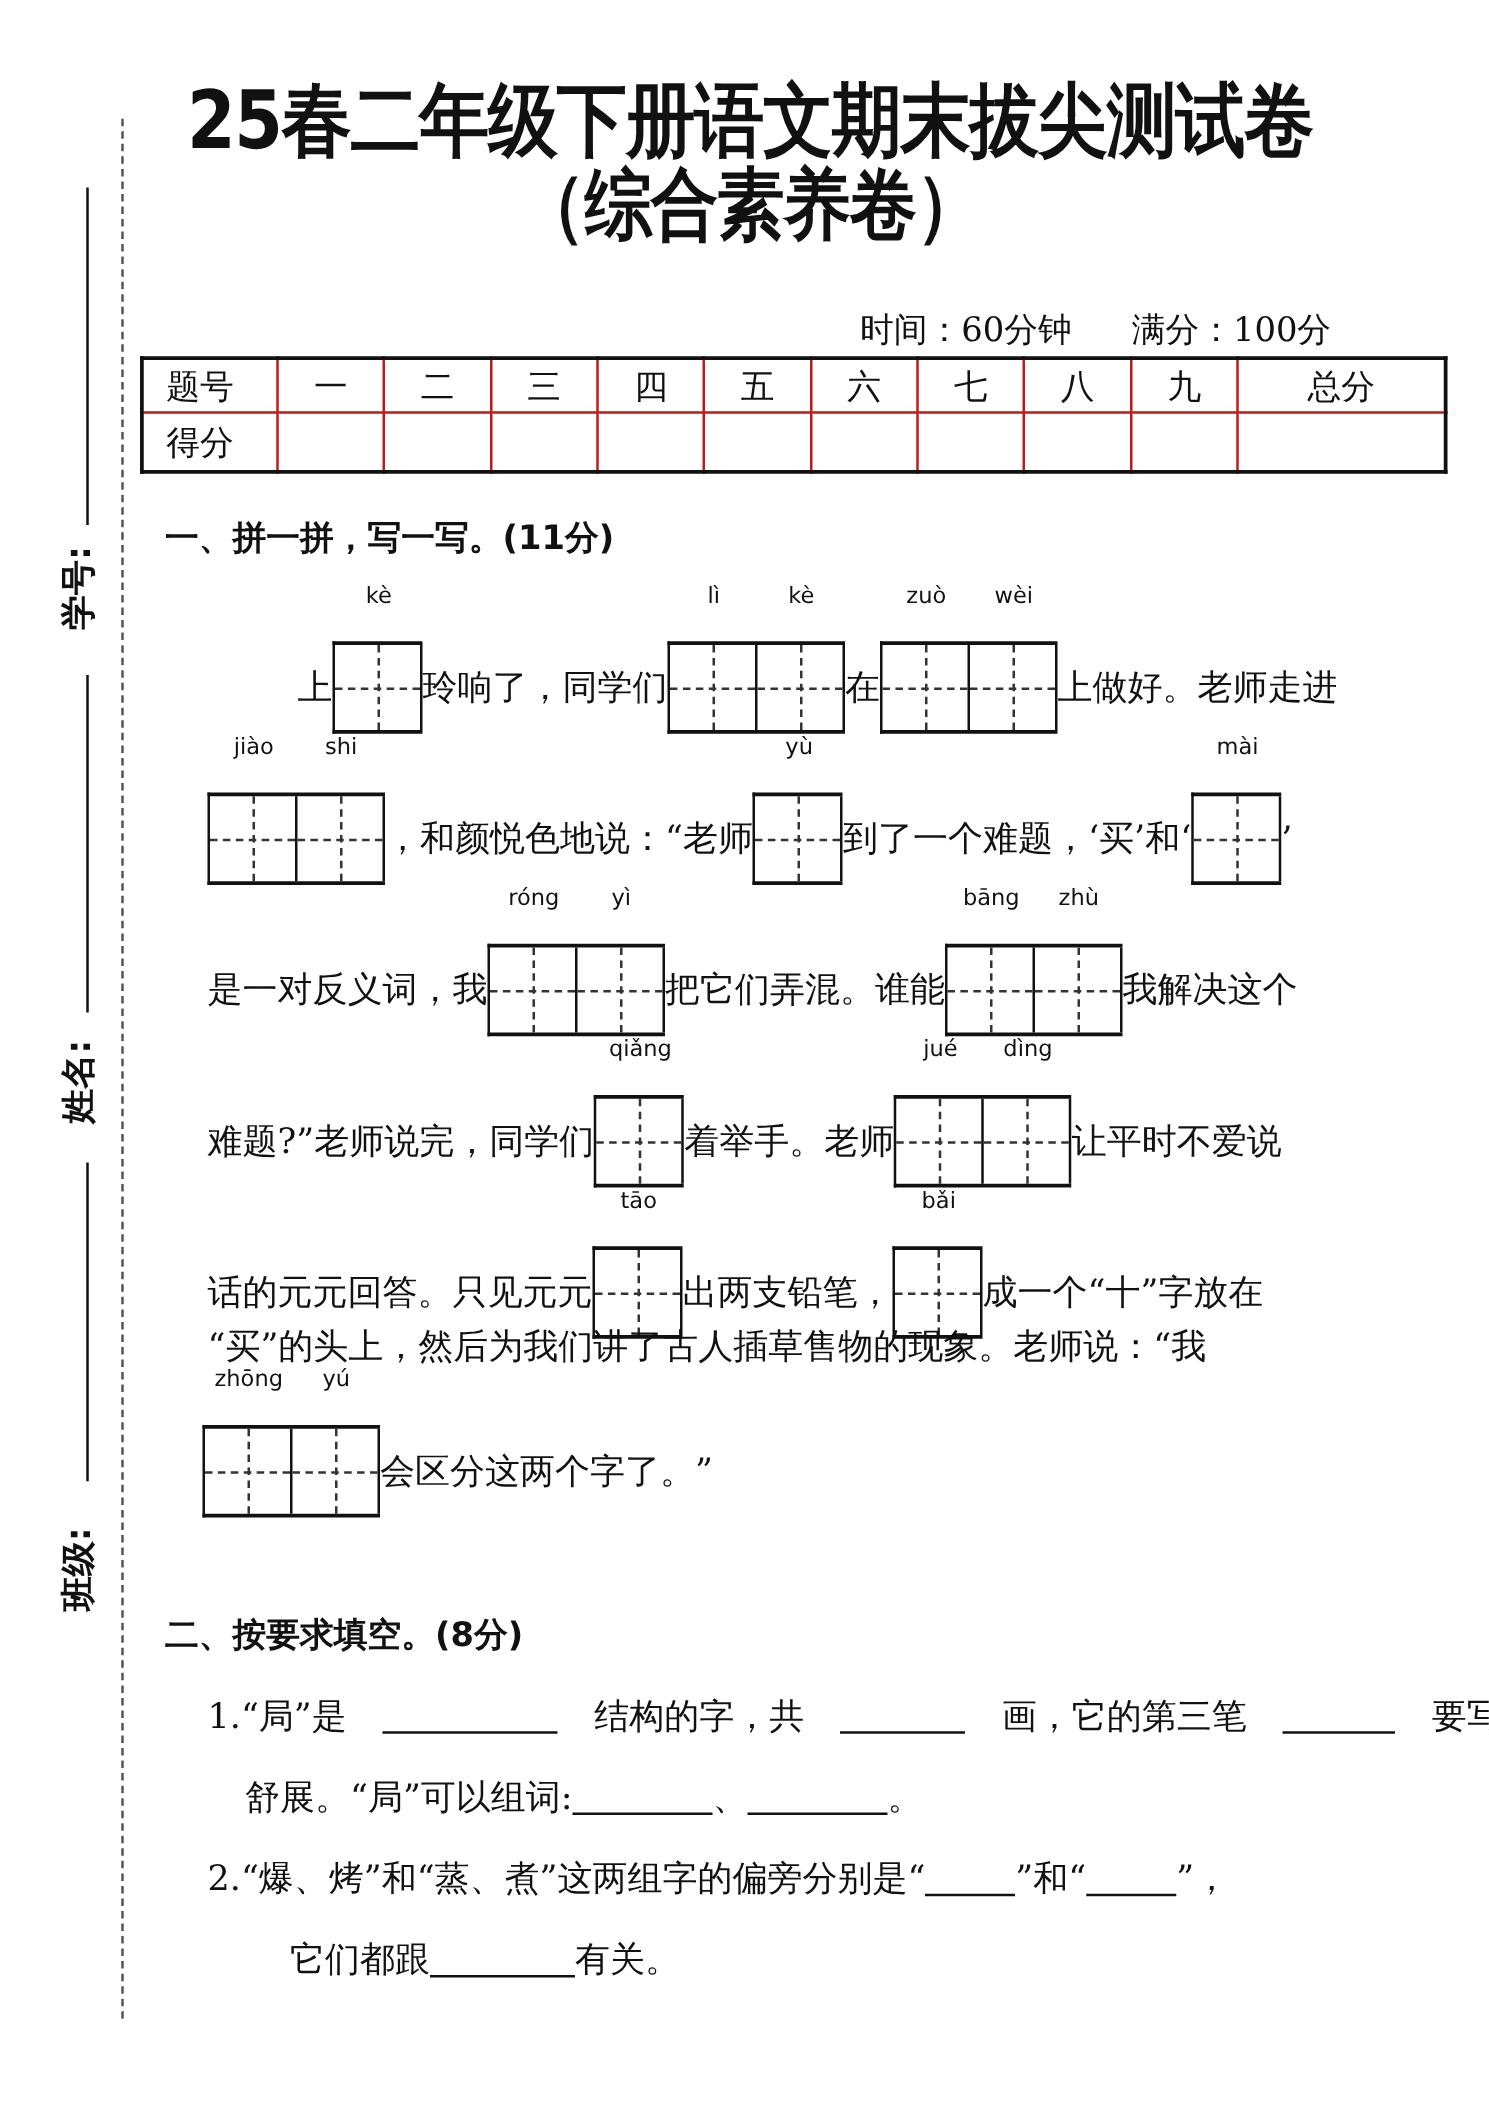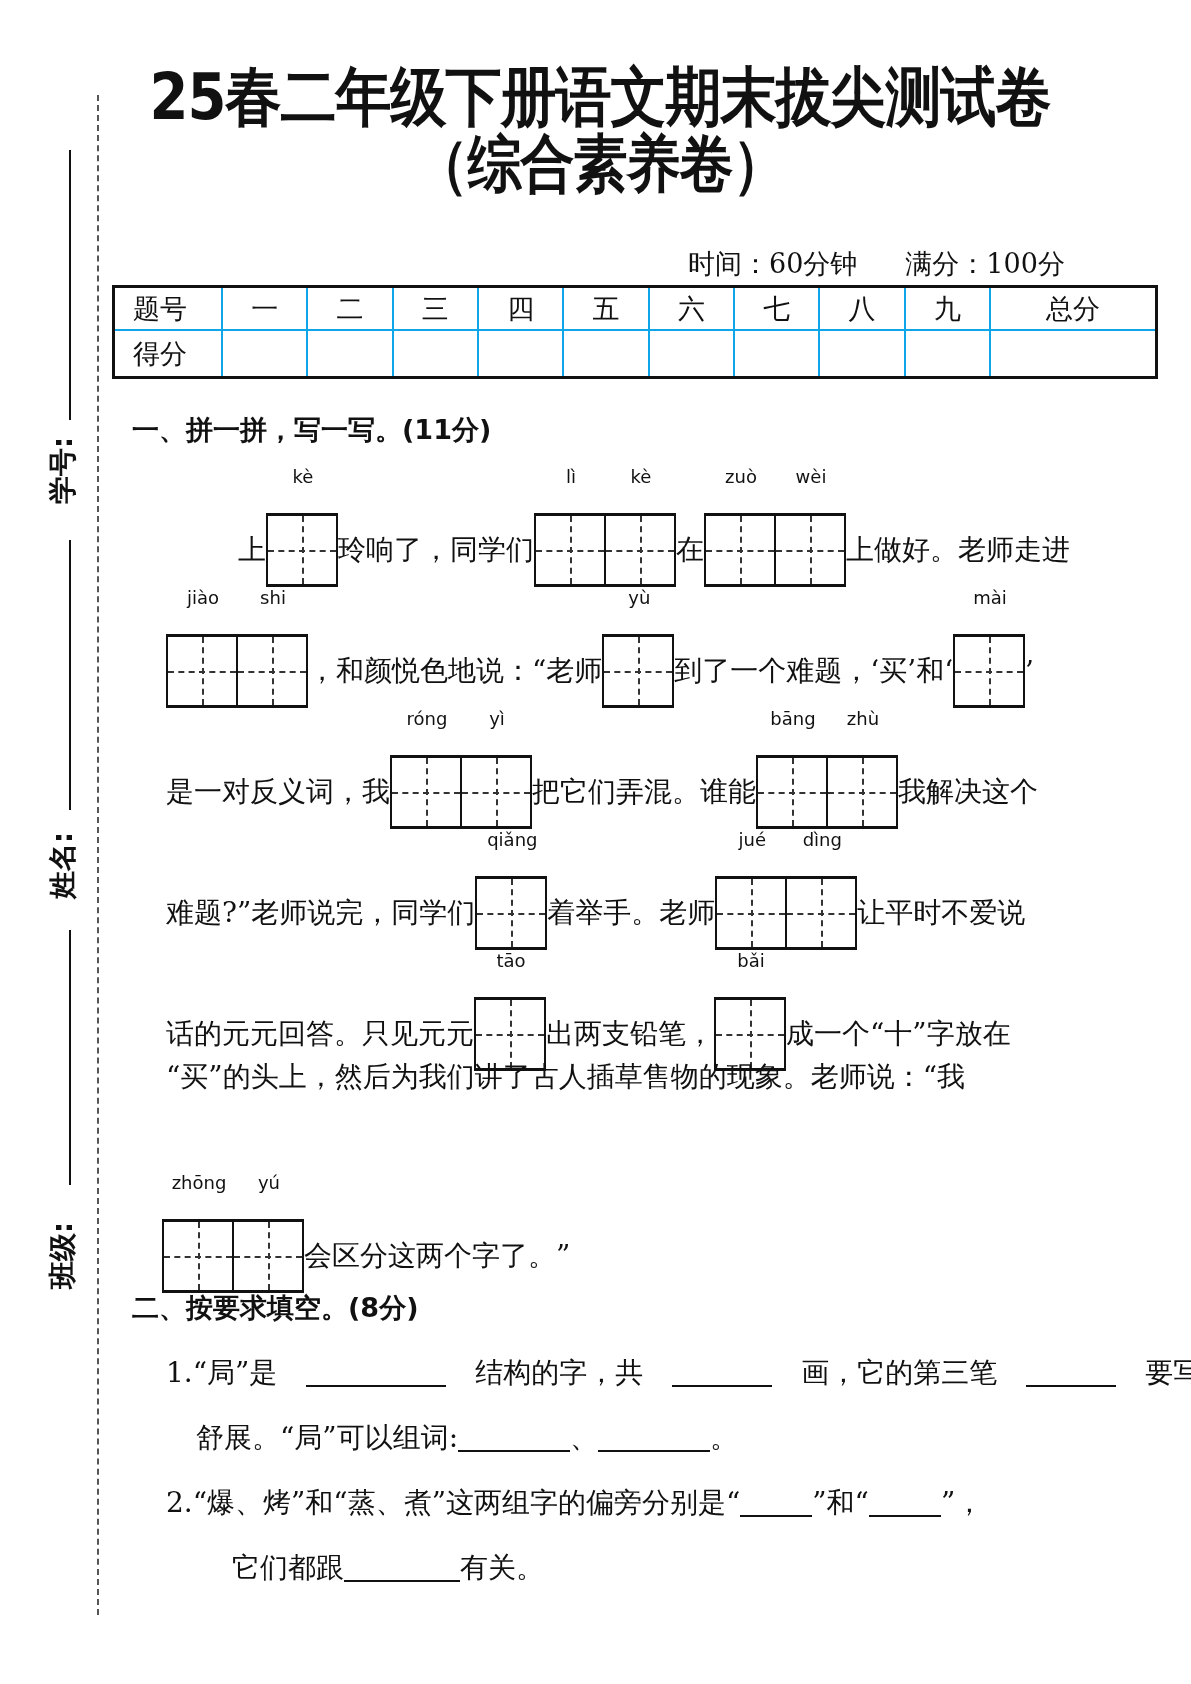--- a/index.html
+++ b/index.html
@@ -16,21 +16,21 @@
   .title { position: absolute; left: 100px; width: 1000px; text-align: center;
            font-family: "DejaVu Sans", sans-serif; font-weight: bold; letter-spacing: -1px; }
   .title1 { top: 60px; font-size: 56px; transform: scaleY(1.15); }
   .title2 { top: 128px; font-size: 54px; transform: scaleY(1.15); }
 
   .meta { position: absolute; top: 246px; left: 688px; font-size: 27px; white-space: nowrap; }
   .meta span + span { margin-left: 48px; }
 
   table.score { position: absolute; left: 112px; top: 285px; width: 1046px; border-collapse: collapse;
                 border: 3px solid #111; }
-  table.score td { border: 2px solid #0ea5e9; height: 45px; text-align: center; font-size: 27px; padding: 0; }
+  table.score td { border: 2px solid #b91c1c; height: 45px; text-align: center; font-size: 27px; padding: 0; }
   table.score tr:first-child td { height: 41px; }
   table.score td:first-child { width: 88px; text-align: left; padding-left: 18px; }
 
   .sec-title { position: absolute; left: 132px; font-family: "DejaVu Sans", sans-serif; font-weight: bold;
                font-size: 27px; white-space: nowrap; }
 
   .line { position: absolute; font-size: 28px; white-space: nowrap; height: 74px; display: flex; align-items: center; }
   .txt { display: inline-block; }
 
   .grp { position: relative; display: inline-flex; border-top: 3px solid #111; border-bottom: 3px solid #111;
@@ -206,21 +206,21 @@
       </span>
     <span class="cell"></span>
   </span>
   <span class="txt">成一个“十”字放在</span>
 </div>
 
 <div class="line" style="left:166px;top:1040px;">
   <span class="txt">“买”的头上，然后为我们讲了古人插草售物的现象。老师说：“我</span>
 </div>
 
-<div class="line" style="left:162px;top:1219px;align-items:center;">
+<div class="line" style="left:162px;top:1140px;align-items:center;">
   <span class="grp">
     <span class="py">
         <span>zhōng</span>
         <span>yú</span>
       </span>
     <span class="cell"></span>
       <span class="cell"></span>
   </span>
   <span class="txt">会区分这两个字了。”</span>
 </div>

